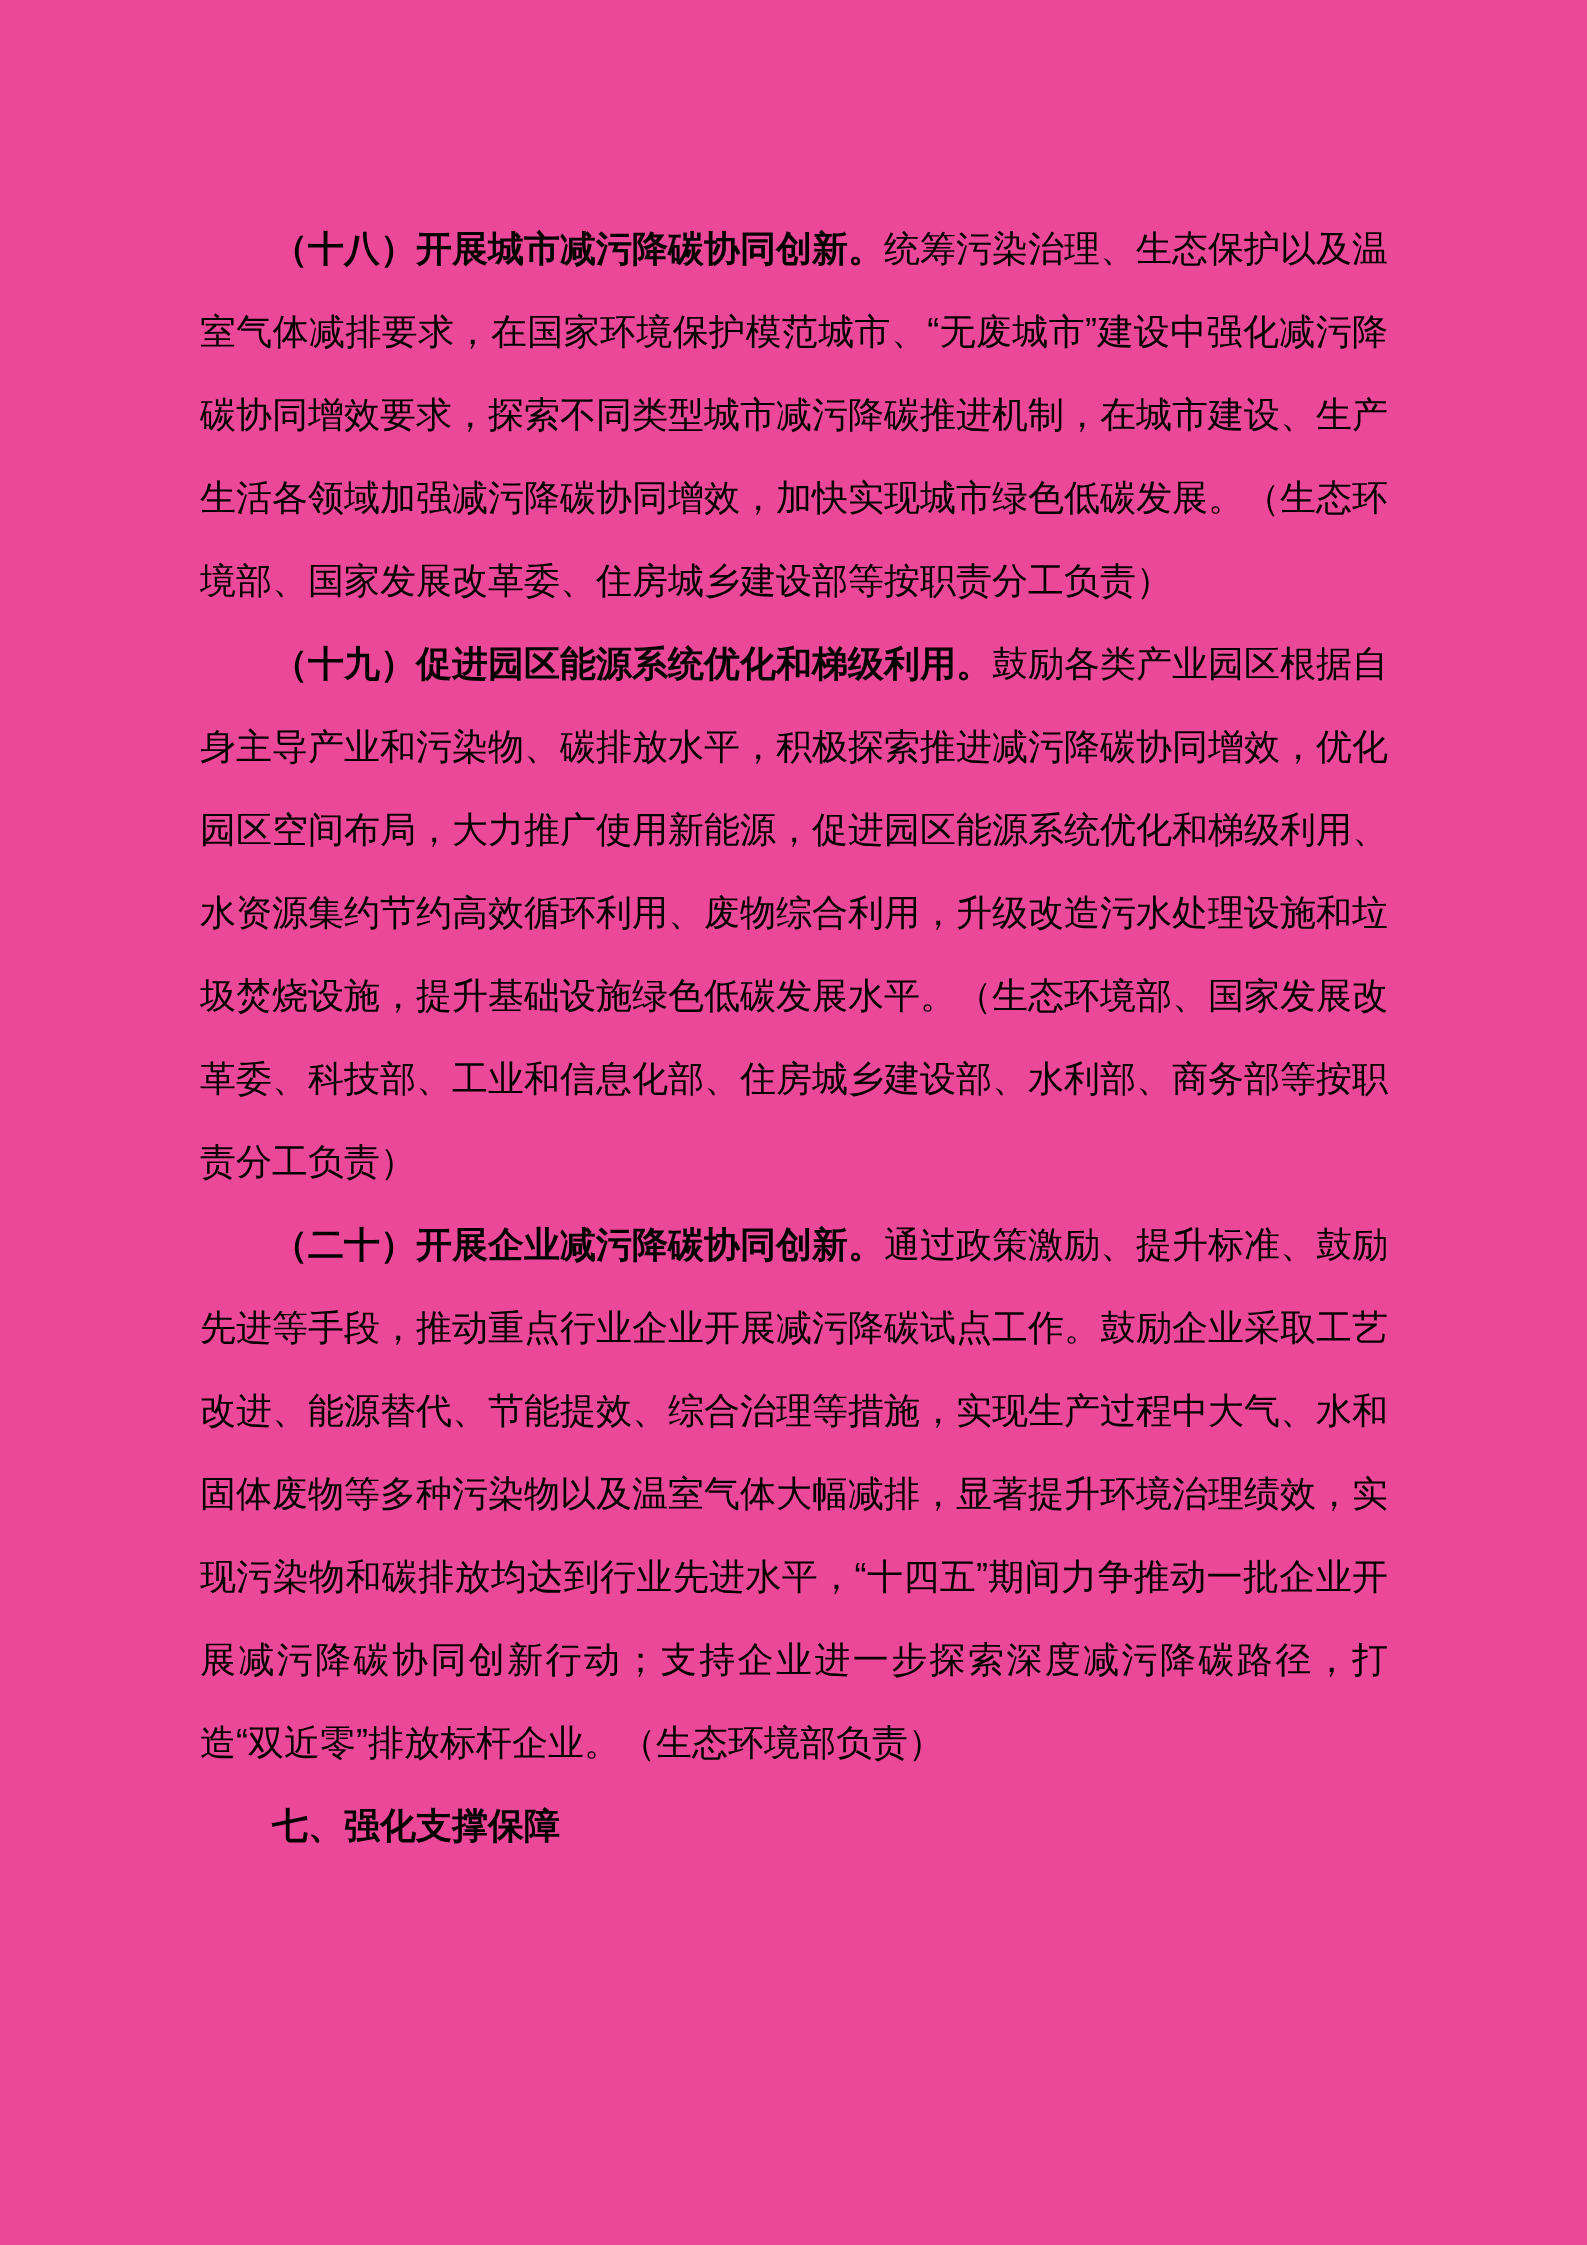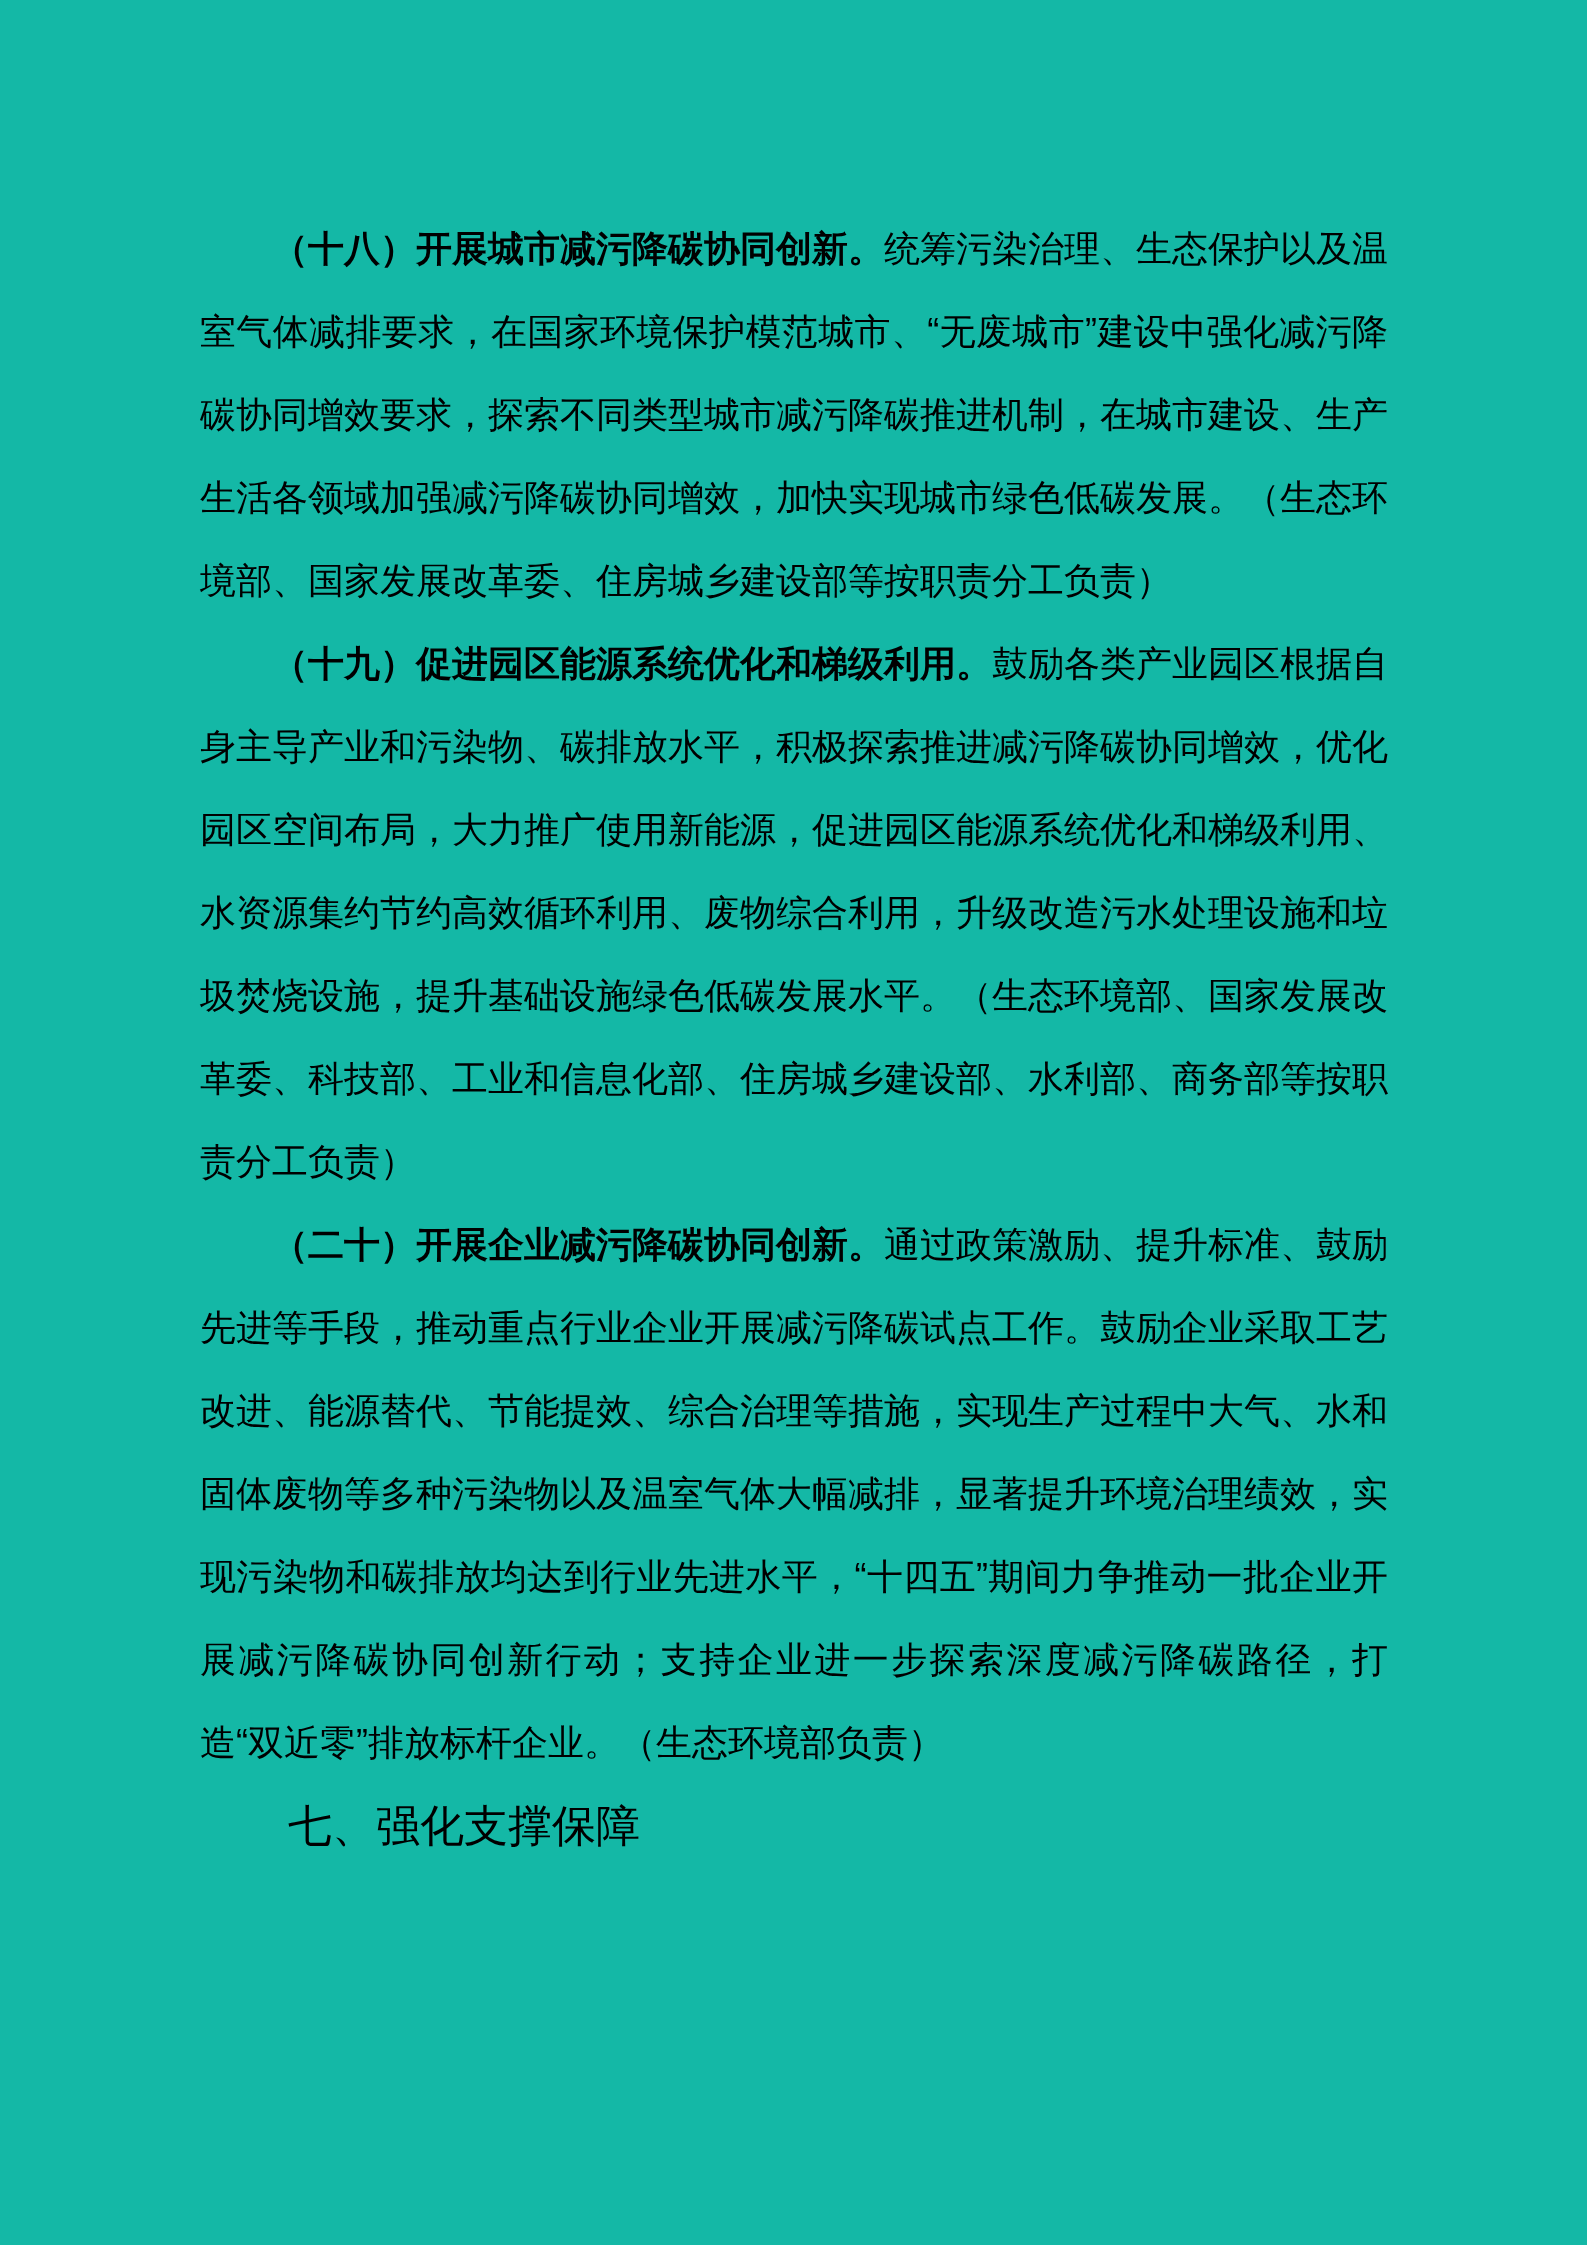--- a/index.html
+++ b/index.html
@@ -4,21 +4,21 @@
 <style>
   html, body {
     margin: 0;
     padding: 0;
     background: #ffffff;
   }
   .page {
     position: relative;
     width: 1587px;
     height: 2245px;
-    background: #14b8a6;
+    background: #ec4899;
     box-sizing: border-box;
     padding: 207px 199px 0 200px;
     overflow: hidden;
   }
   .doc {
     font-family: "Liberation Sans", "DejaVu Sans", sans-serif;
     font-size: 36px;
     line-height: 83px;
     color: #000000;
     text-align: justify;
@@ -30,23 +30,23 @@
     text-indent: 2em;
     font-weight: 400;
   }
   .para-lead {
     font-weight: 700;
   }
   .section-heading {
     margin: 0;
     padding: 0;
     text-indent: 2em;
-    font-size: 44px;
+    font-size: 36px;
     line-height: 83px;
-    font-weight: 400;
+    font-weight: 700;
   }
 </style>
 </head>
 <body>
 
 <div class="page">
   <div class="doc">
 
     <p class="para"><span class="para-lead">（十八）开展城市减污降碳协同创新。</span><span>统筹污染治理、生态保护以及温室气体减排要求，在国家环境保护模范城市、“无废城市”建设中强化减污降碳协同增效要求，探索不同类型城市减污降碳推进机制，在城市建设、生产生活各领域加强减污降碳协同增效，加快实现城市绿色低碳发展。（生态环境部、国家发展改革委、住房城乡建设部等按职责分工负责）</span></p>
 

